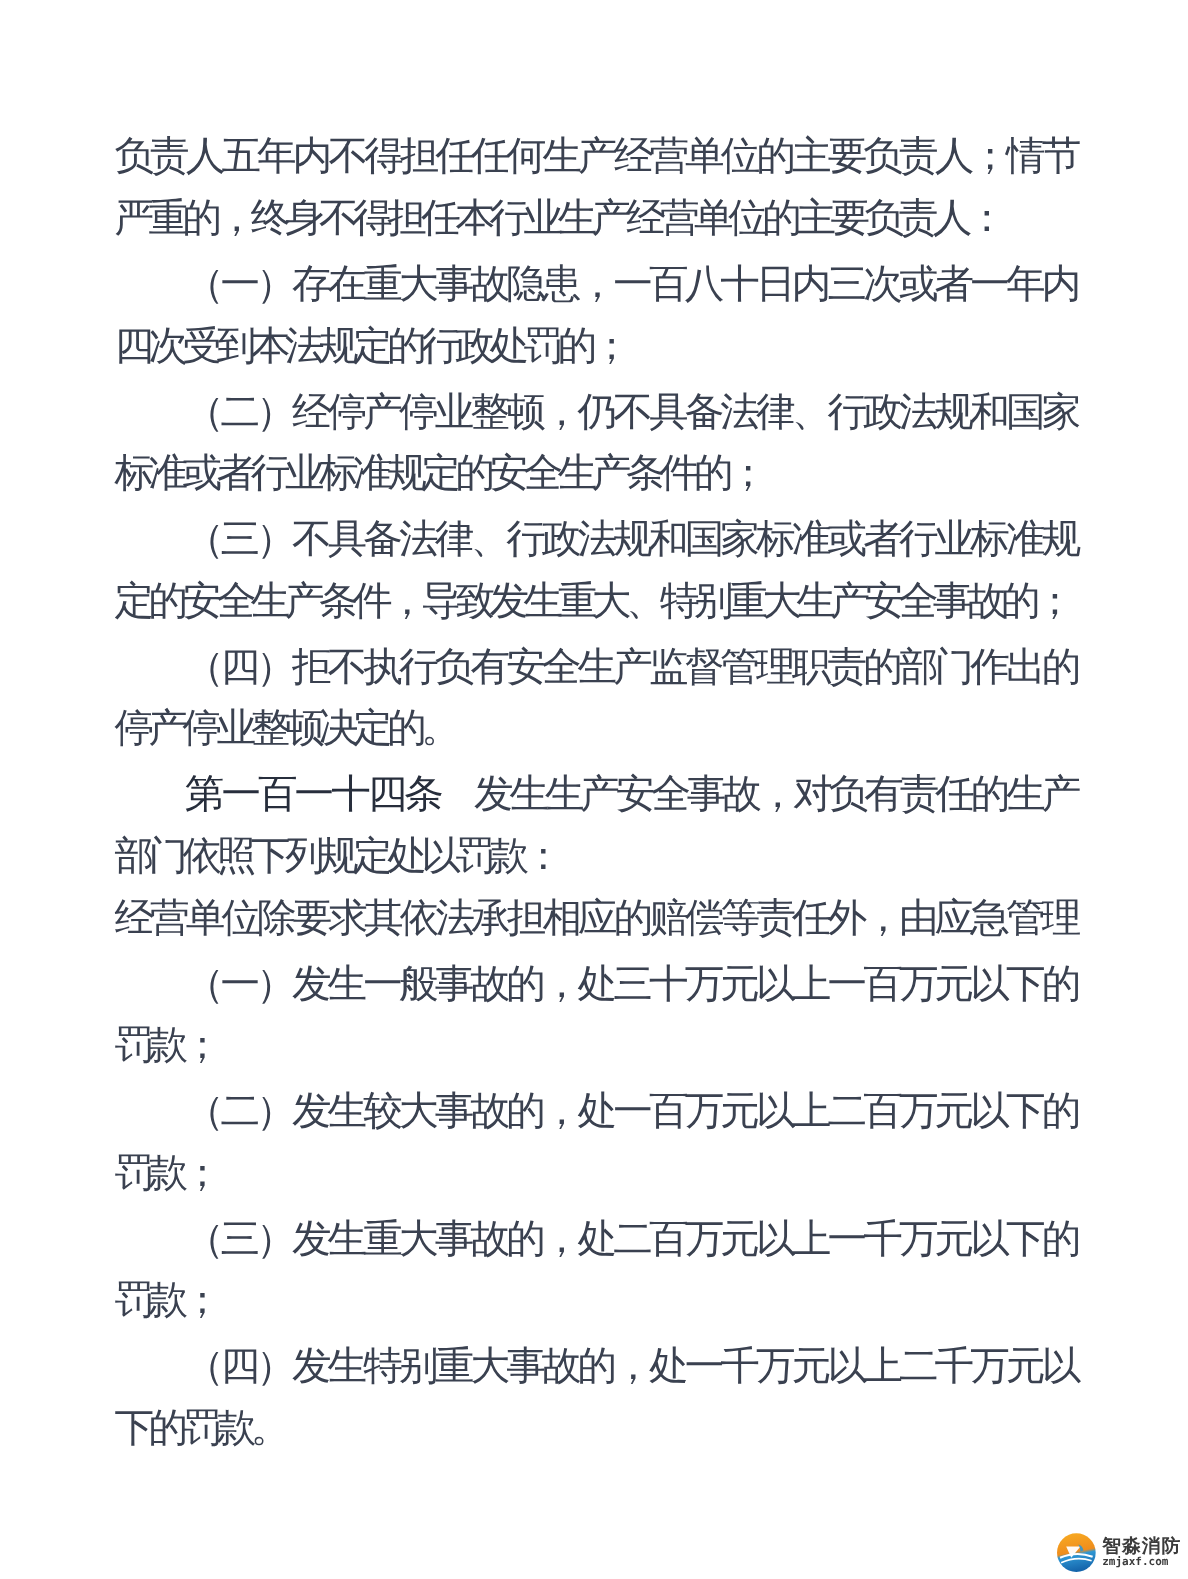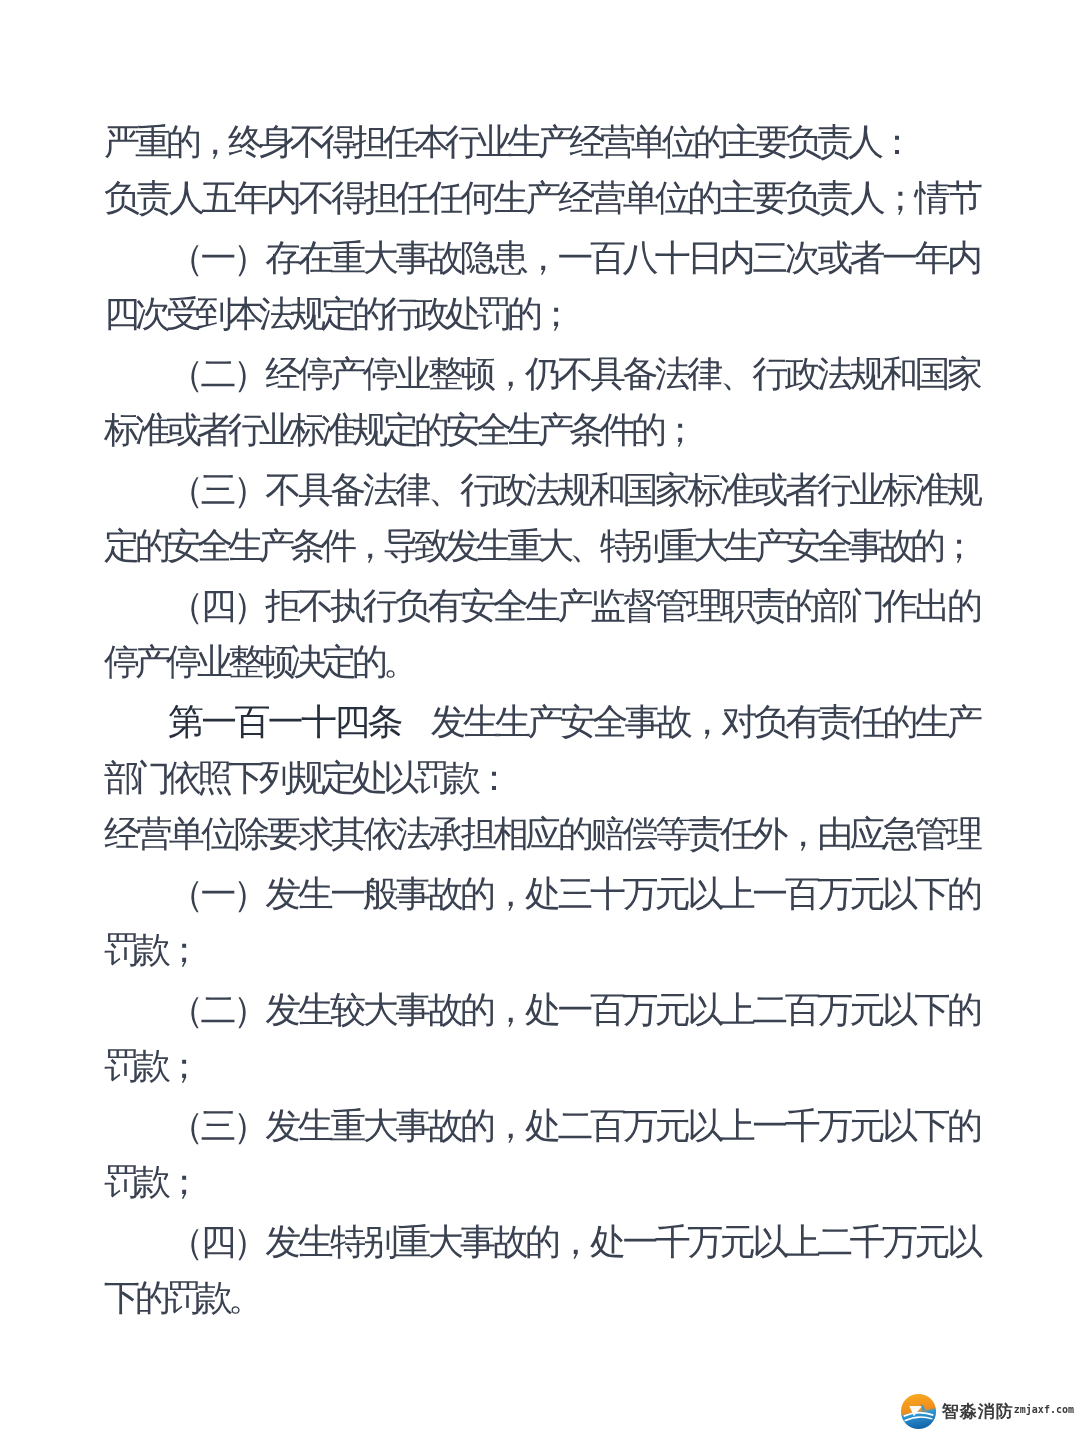--- a/index.html
+++ b/index.html
@@ -46,21 +46,21 @@
   }
   .watermark {
     position: absolute;
     right: 6px;
     bottom: 5px;
     display: flex;
     align-items: center;
     gap: 5px;
   }
   .wm-icon { width: 37px; height: 37px; display: block; }
-  .wm-text { display: flex; line-height: 1; }
+  .wm-text { display: flex; flex-direction: column; line-height: 1; }
   .wm-brand {
     font-family: "Liberation Sans", "DejaVu Sans", sans-serif;
     font-weight: 700;
     font-size: 17px;
     color: #3b3b3b;
     letter-spacing: 1px;
   }
   .wm-domain {
     font-family: "DejaVu Sans Mono", "Liberation Mono", monospace;
     font-weight: 700;
@@ -69,22 +69,22 @@
     margin-top: 2px;
   }
 </style>
 </head>
 <body>
 
 <div class="page">
 
   <main class="content">
       <div class="para">
+        <div class="line fill">负责人五年内不得担任任何生产经营单位的主要负责人；情节</div>
         <div class="line">严重的，终身不得担任本行业生产经营单位的主要负责人：</div>
-        <div class="line fill">负责人五年内不得担任任何生产经营单位的主要负责人；情节</div>
       </div>
       <div class="para">
         <div class="line fill indent">（一）存在重大事故隐患，一百八十日内三次或者一年内</div>
         <div class="line">四次受到本法规定的行政处罚的；</div>
       </div>
       <div class="para">
         <div class="line fill indent">（二）经停产停业整顿，仍不具备法律、行政法规和国家</div>
         <div class="line">标准或者行业标准规定的安全生产条件的；</div>
       </div>
       <div class="para">

